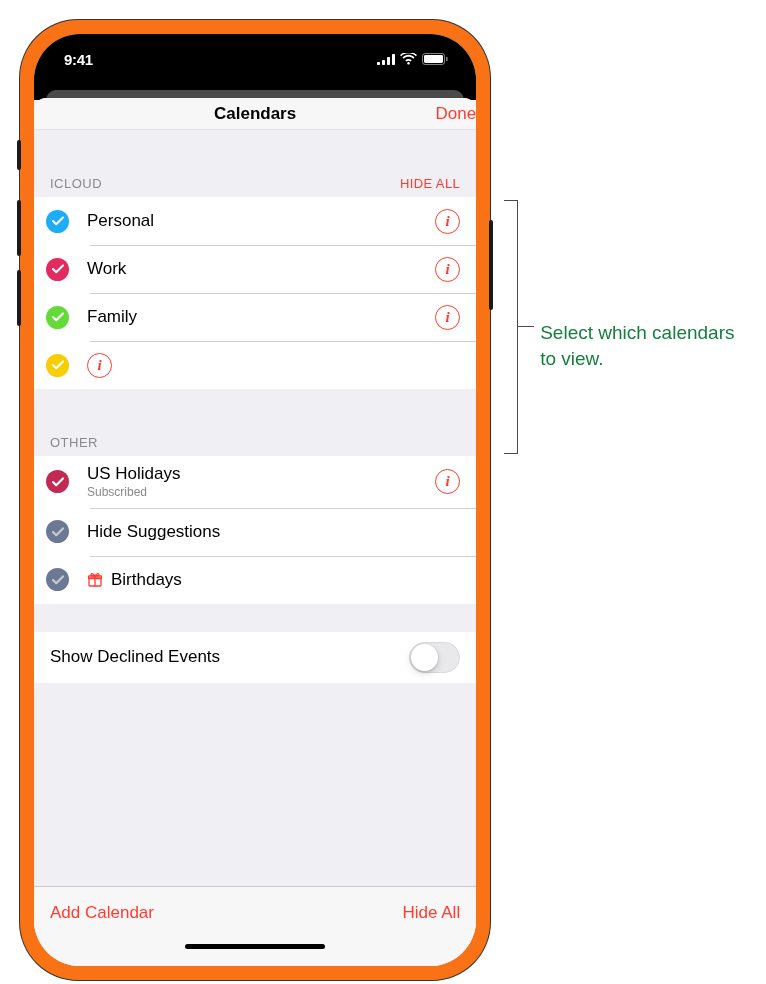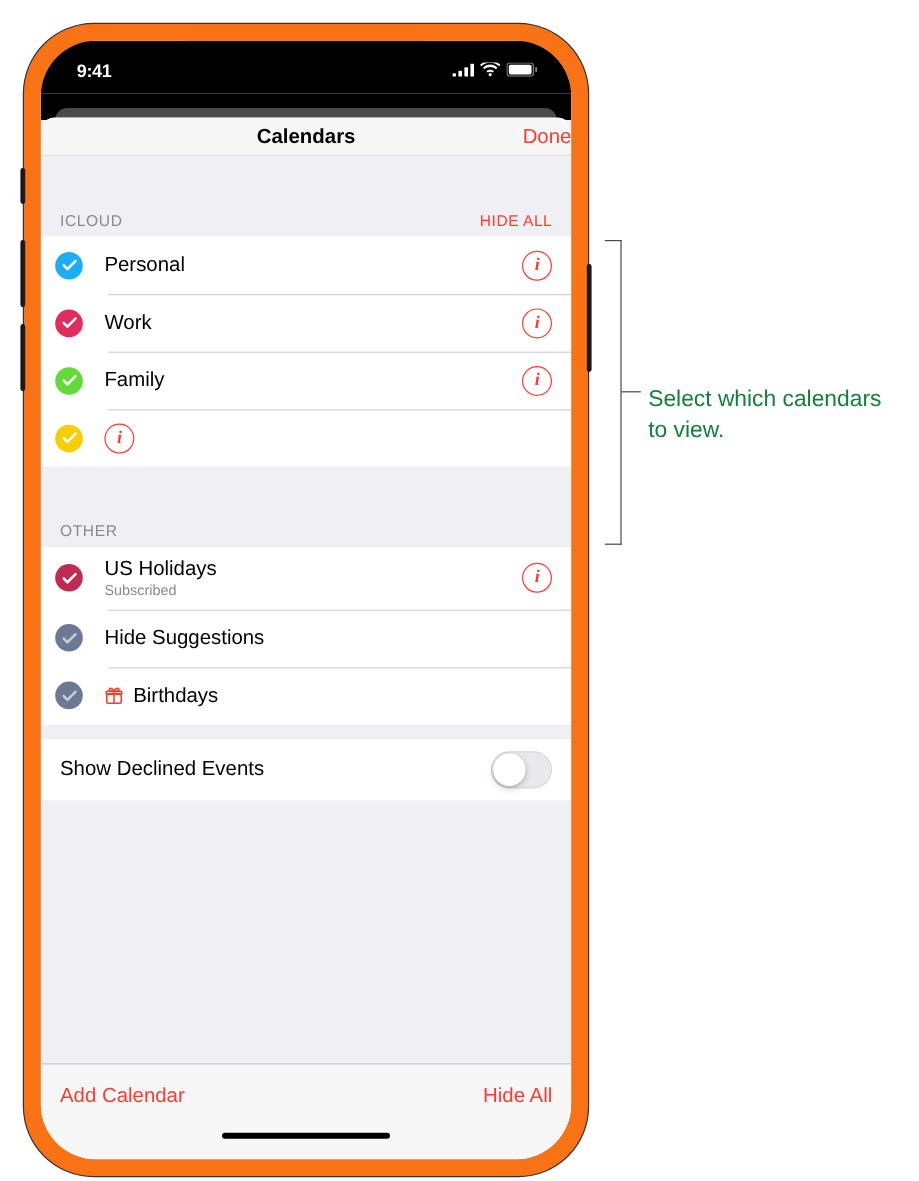--- a/index.html
+++ b/index.html
@@ -176,21 +176,21 @@
       justify-content: center;
       color: #ff3b30;
       font-family: Georgia, serif;
       font-style: italic;
       font-weight: 600;
       font-size: 15px;
       flex-shrink: 0;
     }
     .settings-row {
       background: #fff;
-      margin-top: 12px;
+      margin-top: 28px;
       display: flex;
       align-items: center;
       justify-content: space-between;
       padding: 10px 16px;
       min-height: 48px;
     }
     .settings-row .lbl { font-size: 17px; color: #000; }
     .toggle {
       width: 51px;
       height: 31px;

